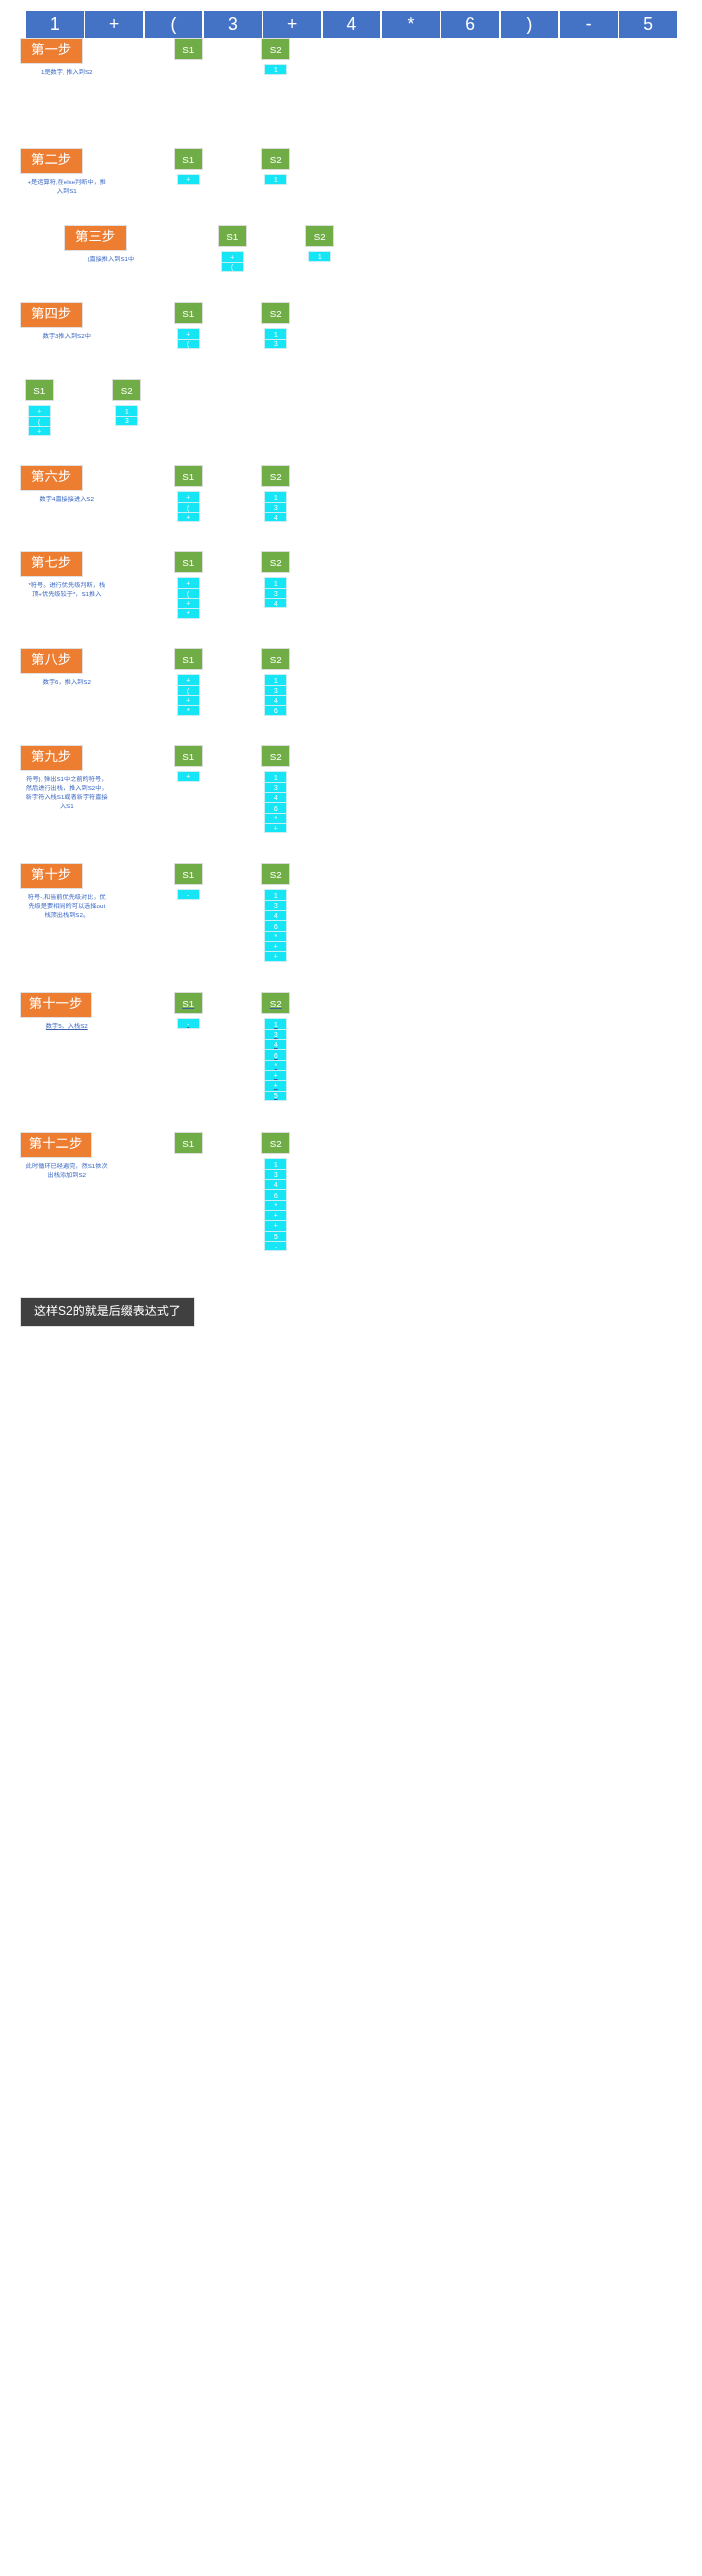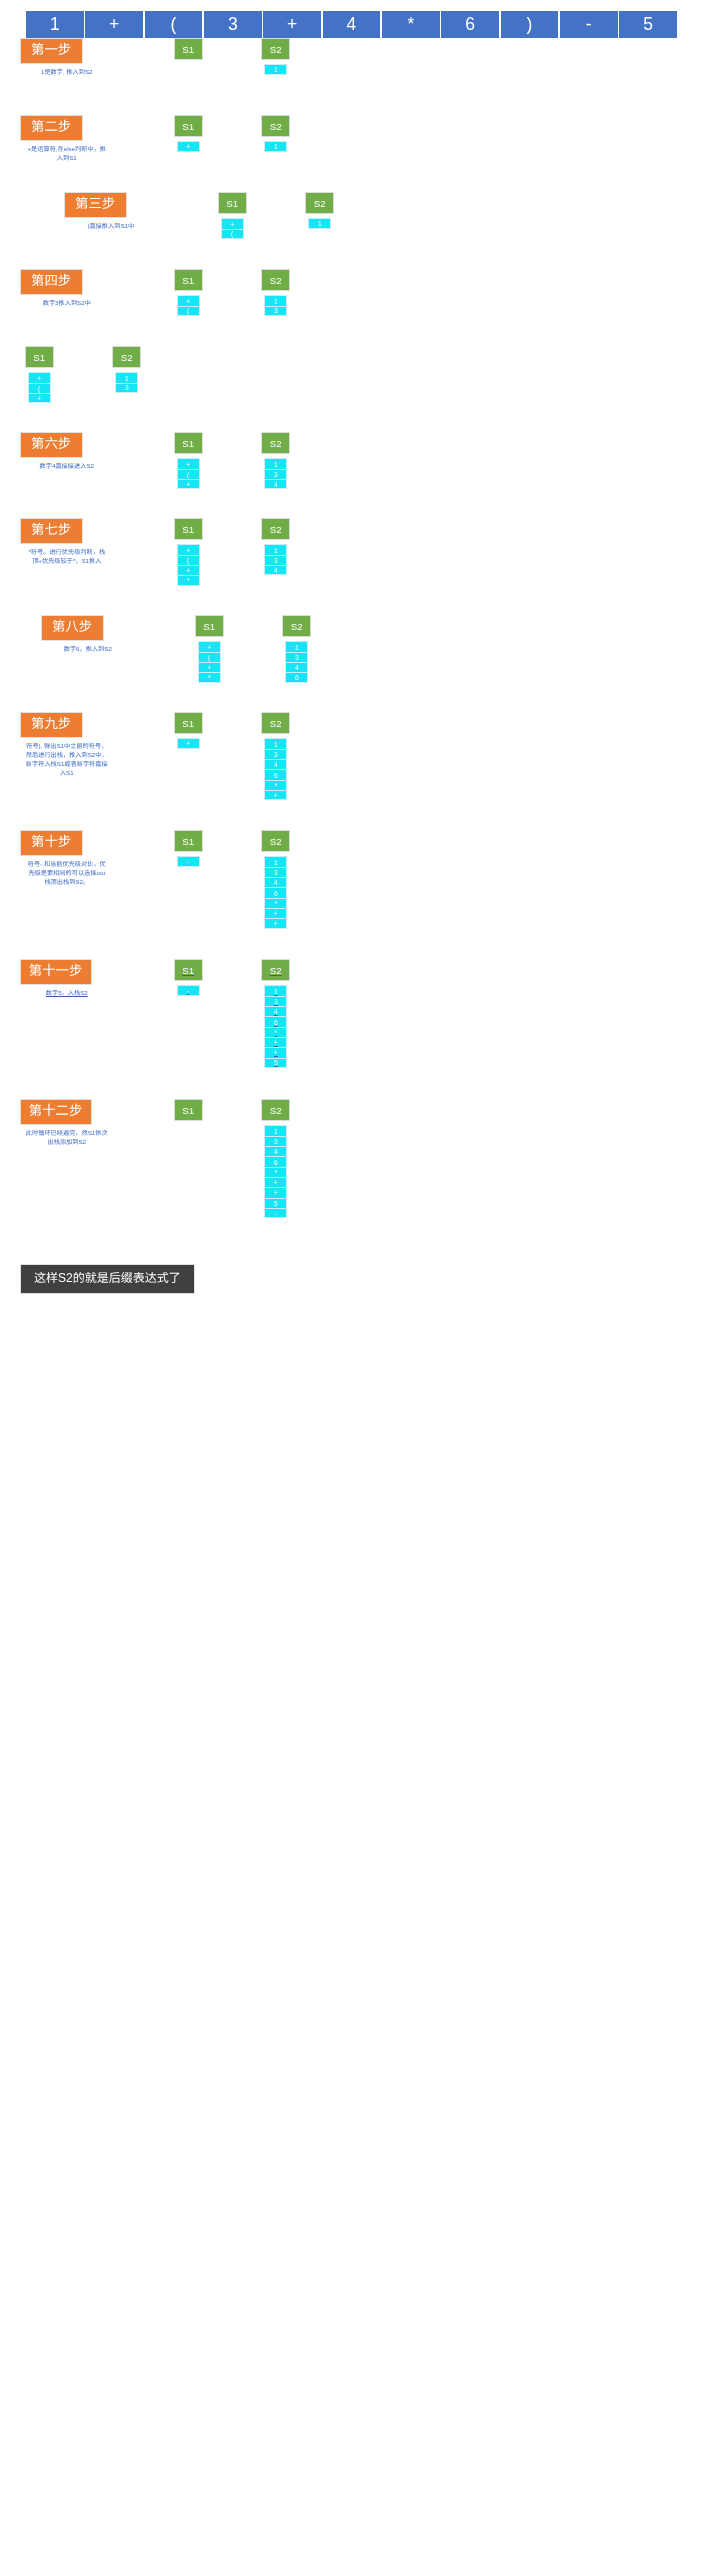--- a/index.html
+++ b/index.html
@@ -179,61 +179,61 @@
             </div>
             <div class="stack-col s2">
               <div class="stack-head">S2</div>
               <div class="stack-items">
                 <div class="cell">1</div>
               </div>
             </div>
           </div>
         </div>
       </div>
+      <div class="step" style="min-height: 77px; margin-top: 33px;">
+        <div class="step-inner">
+          <div class="left-col"><div class="badge">第二步</div><div class="desc">+是运算符,在else判断中，推入到S1</div></div>
+          <div class="stacks">
+            <div class="stack-col">
+              <div class="stack-head">S1</div>
+              <div class="stack-items">
+                <div class="cell">+</div>
+              </div>
+            </div>
+            <div class="stack-col s2">
+              <div class="stack-head">S2</div>
+              <div class="stack-items">
+                <div class="cell">1</div>
+              </div>
+            </div>
+          </div>
+        </div>
+      </div>
+      <div class="step" style="min-height: 77px; padding-left: 44px;">
+        <div class="step-inner">
+          <div class="left-col"><div class="badge">第三步</div><div class="desc">(直接推入到S1中</div></div>
+          <div class="stacks">
+            <div class="stack-col">
+              <div class="stack-head">S1</div>
+              <div class="stack-items">
+                <div class="cell">+</div>
+                <div class="cell">(</div>
+              </div>
+            </div>
+            <div class="stack-col s2">
+              <div class="stack-head">S2</div>
+              <div class="stack-items">
+                <div class="cell">1</div>
+              </div>
+            </div>
+          </div>
+        </div>
+      </div>
       <div class="step" style="min-height: 77px;">
         <div class="step-inner">
-          <div class="left-col"><div class="badge">第二步</div><div class="desc">+是运算符,在else判断中，推入到S1</div></div>
-          <div class="stacks">
-            <div class="stack-col">
-              <div class="stack-head">S1</div>
-              <div class="stack-items">
-                <div class="cell">+</div>
-              </div>
-            </div>
-            <div class="stack-col s2">
-              <div class="stack-head">S2</div>
-              <div class="stack-items">
-                <div class="cell">1</div>
-              </div>
-            </div>
-          </div>
-        </div>
-      </div>
-      <div class="step" style="min-height: 77px; padding-left: 44px;">
-        <div class="step-inner">
-          <div class="left-col"><div class="badge">第三步</div><div class="desc">(直接推入到S1中</div></div>
-          <div class="stacks">
-            <div class="stack-col">
-              <div class="stack-head">S1</div>
-              <div class="stack-items">
-                <div class="cell">+</div>
-                <div class="cell">(</div>
-              </div>
-            </div>
-            <div class="stack-col s2">
-              <div class="stack-head">S2</div>
-              <div class="stack-items">
-                <div class="cell">1</div>
-              </div>
-            </div>
-          </div>
-        </div>
-      </div>
-      <div class="step" style="min-height: 77px;">
-        <div class="step-inner">
           <div class="left-col"><div class="badge">第四步</div><div class="desc">数字3推入到S2中</div></div>
           <div class="stacks">
             <div class="stack-col">
               <div class="stack-head">S1</div>
               <div class="stack-items">
                 <div class="cell">+</div>
                 <div class="cell">(</div>
               </div>
             </div>
             <div class="stack-col s2">
@@ -307,21 +307,21 @@
               <div class="stack-head">S2</div>
               <div class="stack-items">
                 <div class="cell">1</div>
                 <div class="cell">3</div>
                 <div class="cell">4</div>
               </div>
             </div>
           </div>
         </div>
       </div>
-      <div class="step" style="min-height: 97px; padding-left: 21px;">
+      <div class="step" style="min-height: 97px;">
         <div class="step-inner">
           <div class="left-col"><div class="badge">第八步</div><div class="desc">数字6，推入到S2</div></div>
           <div class="stacks">
             <div class="stack-col">
               <div class="stack-head">S1</div>
               <div class="stack-items">
                 <div class="cell">+</div>
                 <div class="cell">(</div>
                 <div class="cell">+</div>
                 <div class="cell">*</div>

